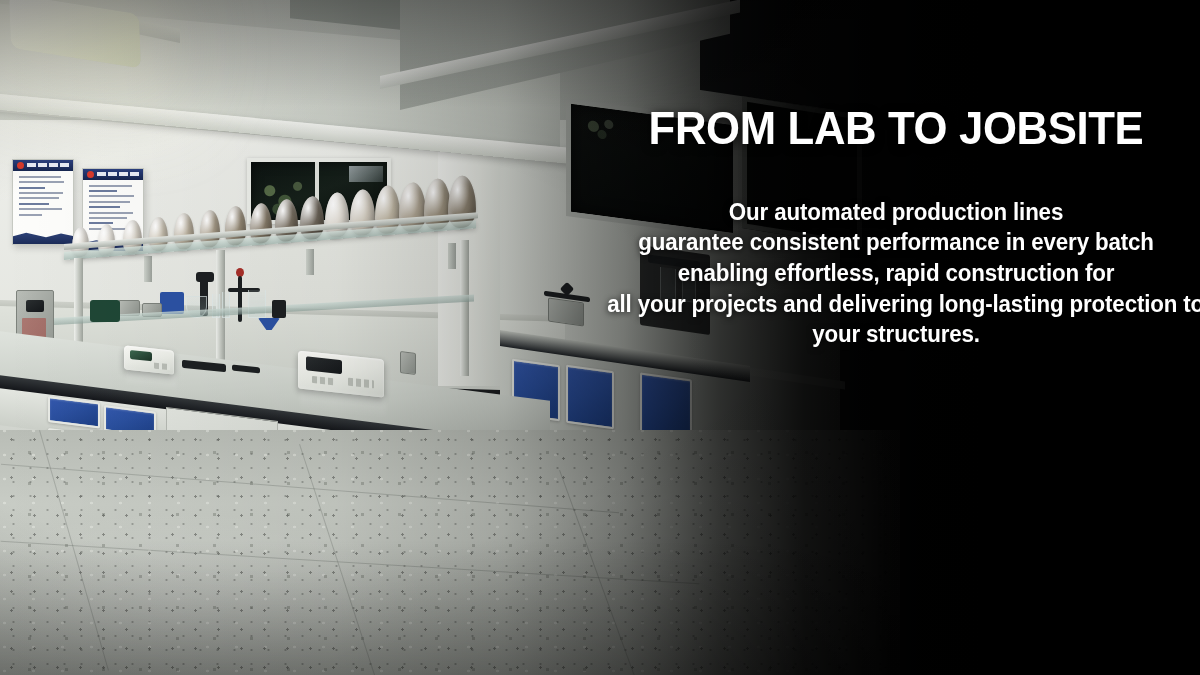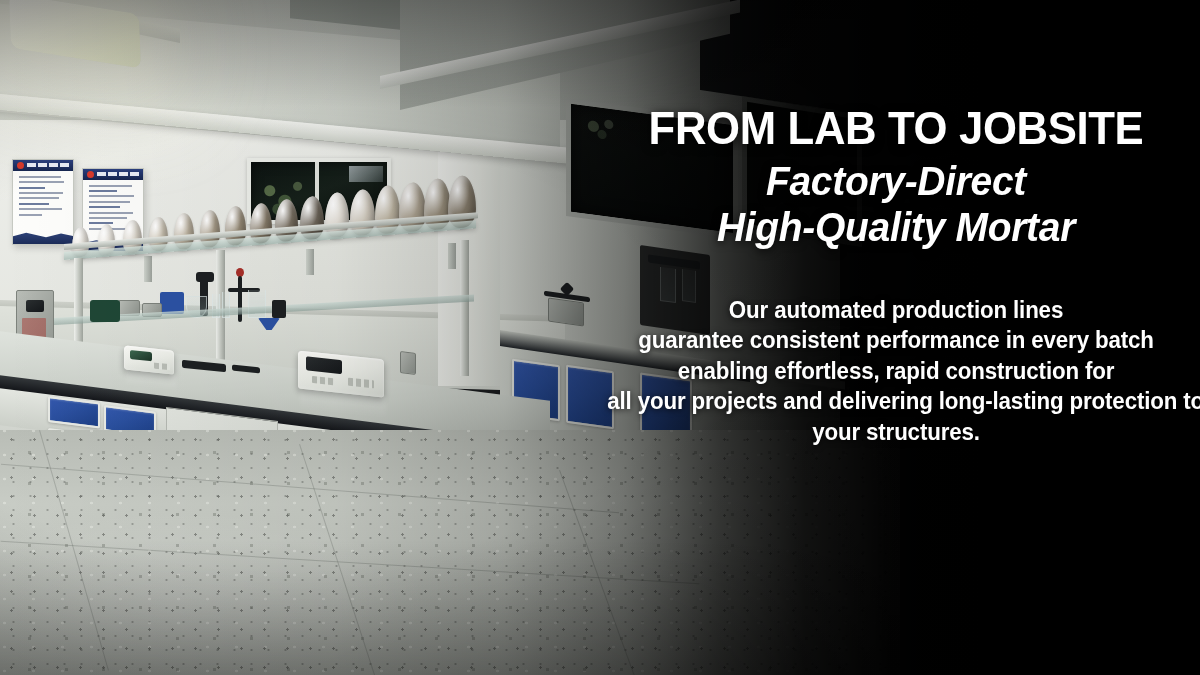--- a/index.html
+++ b/index.html
@@ -612,24 +612,20 @@
 
   </div>
 
   <div id="overlay-right"></div>
   <div id="overlay-vignette"></div>
 
   <div id="copy">
 
     <div id="headline">FROM LAB TO JOBSITE</div>
 
-    <div id="subtitle">
-      <div class="sub-line">Factory-Direct</div>
-      <div class="sub-line">High-Quality Mortar</div>
-    </div>
 
     <div id="body-copy">
       <div class="bl">Our automated production lines</div>
       <div class="bl">guarantee consistent performance in every batch</div>
       <div class="bl">enabling effortless, rapid construction for</div>
       <div class="bl">all your projects and delivering long-lasting protection to</div>
       <div class="bl">your structures.</div>
     </div>
 
   </div>

